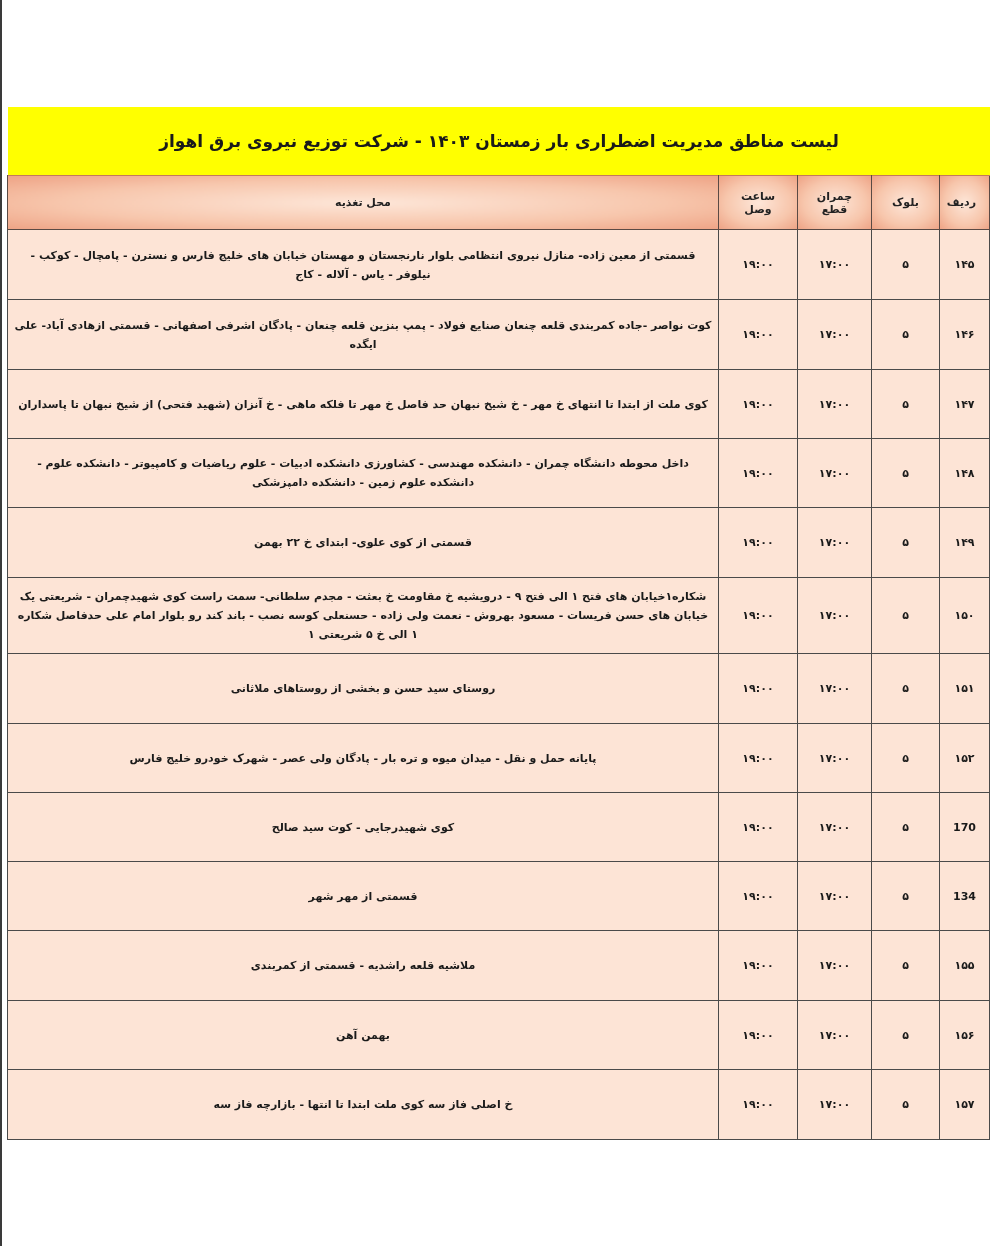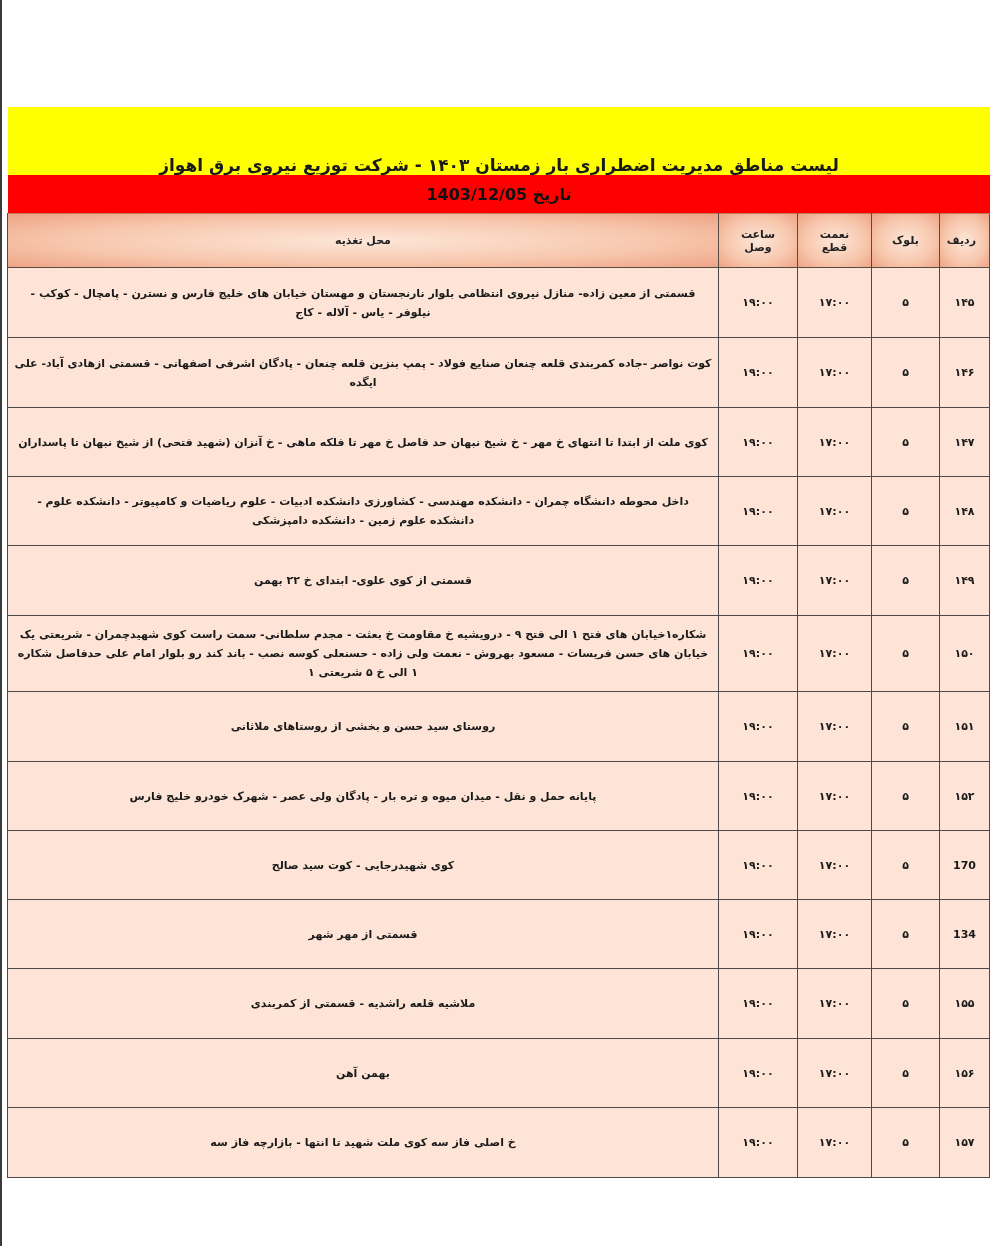--- a/index.html
+++ b/index.html
@@ -16,21 +16,21 @@
   }
   .sheet {
     position: absolute;
     left: 8px; top: 107px;
     width: 982px;
     direction: rtl;
   }
   .title-band {
     height: 68px;
     background: #ffff00;
-    display: flex; align-items: flex-end; justify-content: center;
+    display: flex; align-items: center; justify-content: center;
     font-weight: bold;
     font-size: 17px;
     color: #1a1a1a;
   }
   .date-band {
     height: 38px;
     background: #ff0000;
     display: flex; align-items: center; justify-content: center;
     font-weight: bold;
     font-size: 16px;
@@ -72,37 +72,34 @@
 </style>
 </head>
 <body>
 
 <div class="left-edge"></div>
 
 <div class="sheet">
   <div class="title-band">
     <span>لیست مناطق مدیریت اضطراری بار زمستان ۱۴۰۳ - شرکت توزیع نیروی برق اهواز</span>
   </div>
-  <div class="date-band">
-    <span>تاریخ 1403/12/05</span>
-  </div>
 
   <table class="grid">
     <colgroup>
       <col class="c-radif">
         <col class="c-block">
         <col class="c-cut">
         <col class="c-conn">
         <col class="c-loc">
     </colgroup>
     <thead>
       <tr>
         <th>ردیف</th>
         <th>بلوک</th>
-        <th>نعمت قطع</th>
+        <th>چمران قطع</th>
         <th>ساعت وصل</th>
         <th>محل تغذیه</th>
       </tr>
     </thead>
     <tbody id="rows">
         <tr style="height: 70px;">
           <td class="num">۱۴۵</td>
           <td class="blk">۵</td>
           <td class="time">۱۷:۰۰</td>
           <td class="time">۱۹:۰۰</td>
@@ -183,17 +180,17 @@
           <td class="blk">۵</td>
           <td class="time">۱۷:۰۰</td>
           <td class="time">۱۹:۰۰</td>
           <td class="loc">بهمن آهن</td>
         </tr>
         <tr style="height: 70px;">
           <td class="num">۱۵۷</td>
           <td class="blk">۵</td>
           <td class="time">۱۷:۰۰</td>
           <td class="time">۱۹:۰۰</td>
-          <td class="loc">خ اصلی فاز سه کوی ملت شهید تا انتها - بازارچه فاز سه</td>
+          <td class="loc">خ اصلی فاز سه کوی ملت ابتدا تا انتها - بازارچه فاز سه</td>
         </tr>
       </tbody>
   </table>
 </div>
 
 </body></html>

